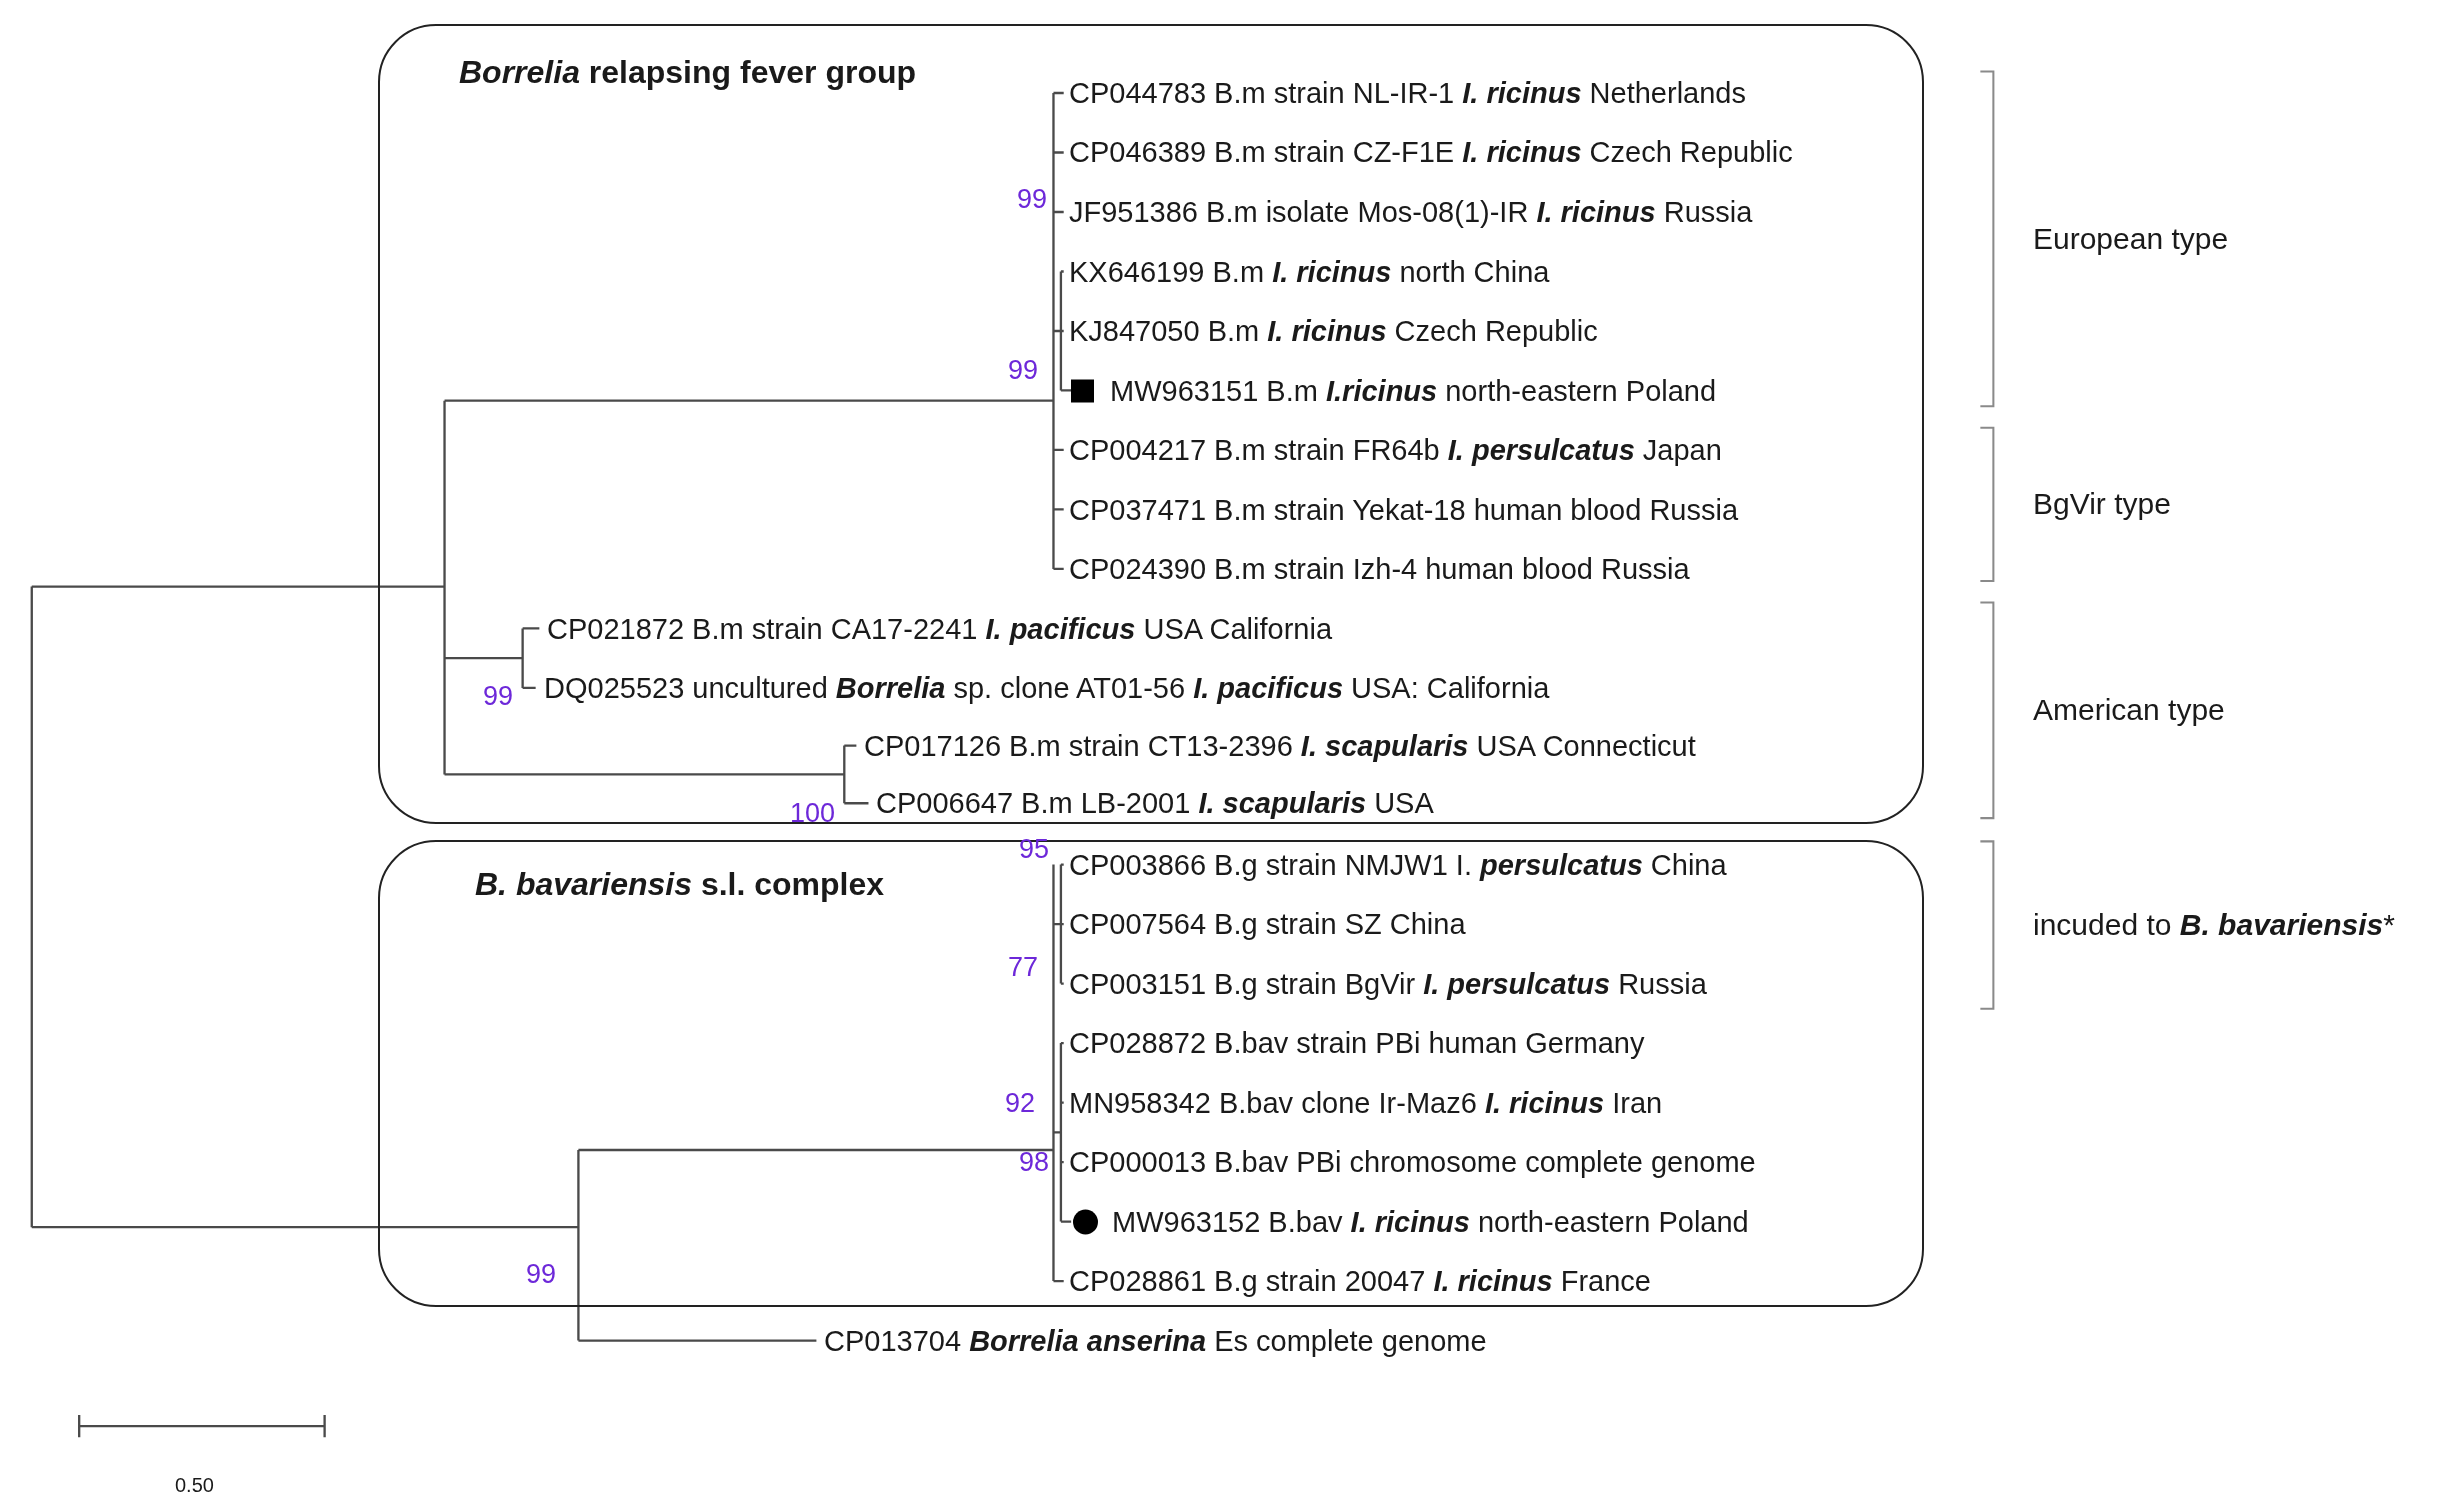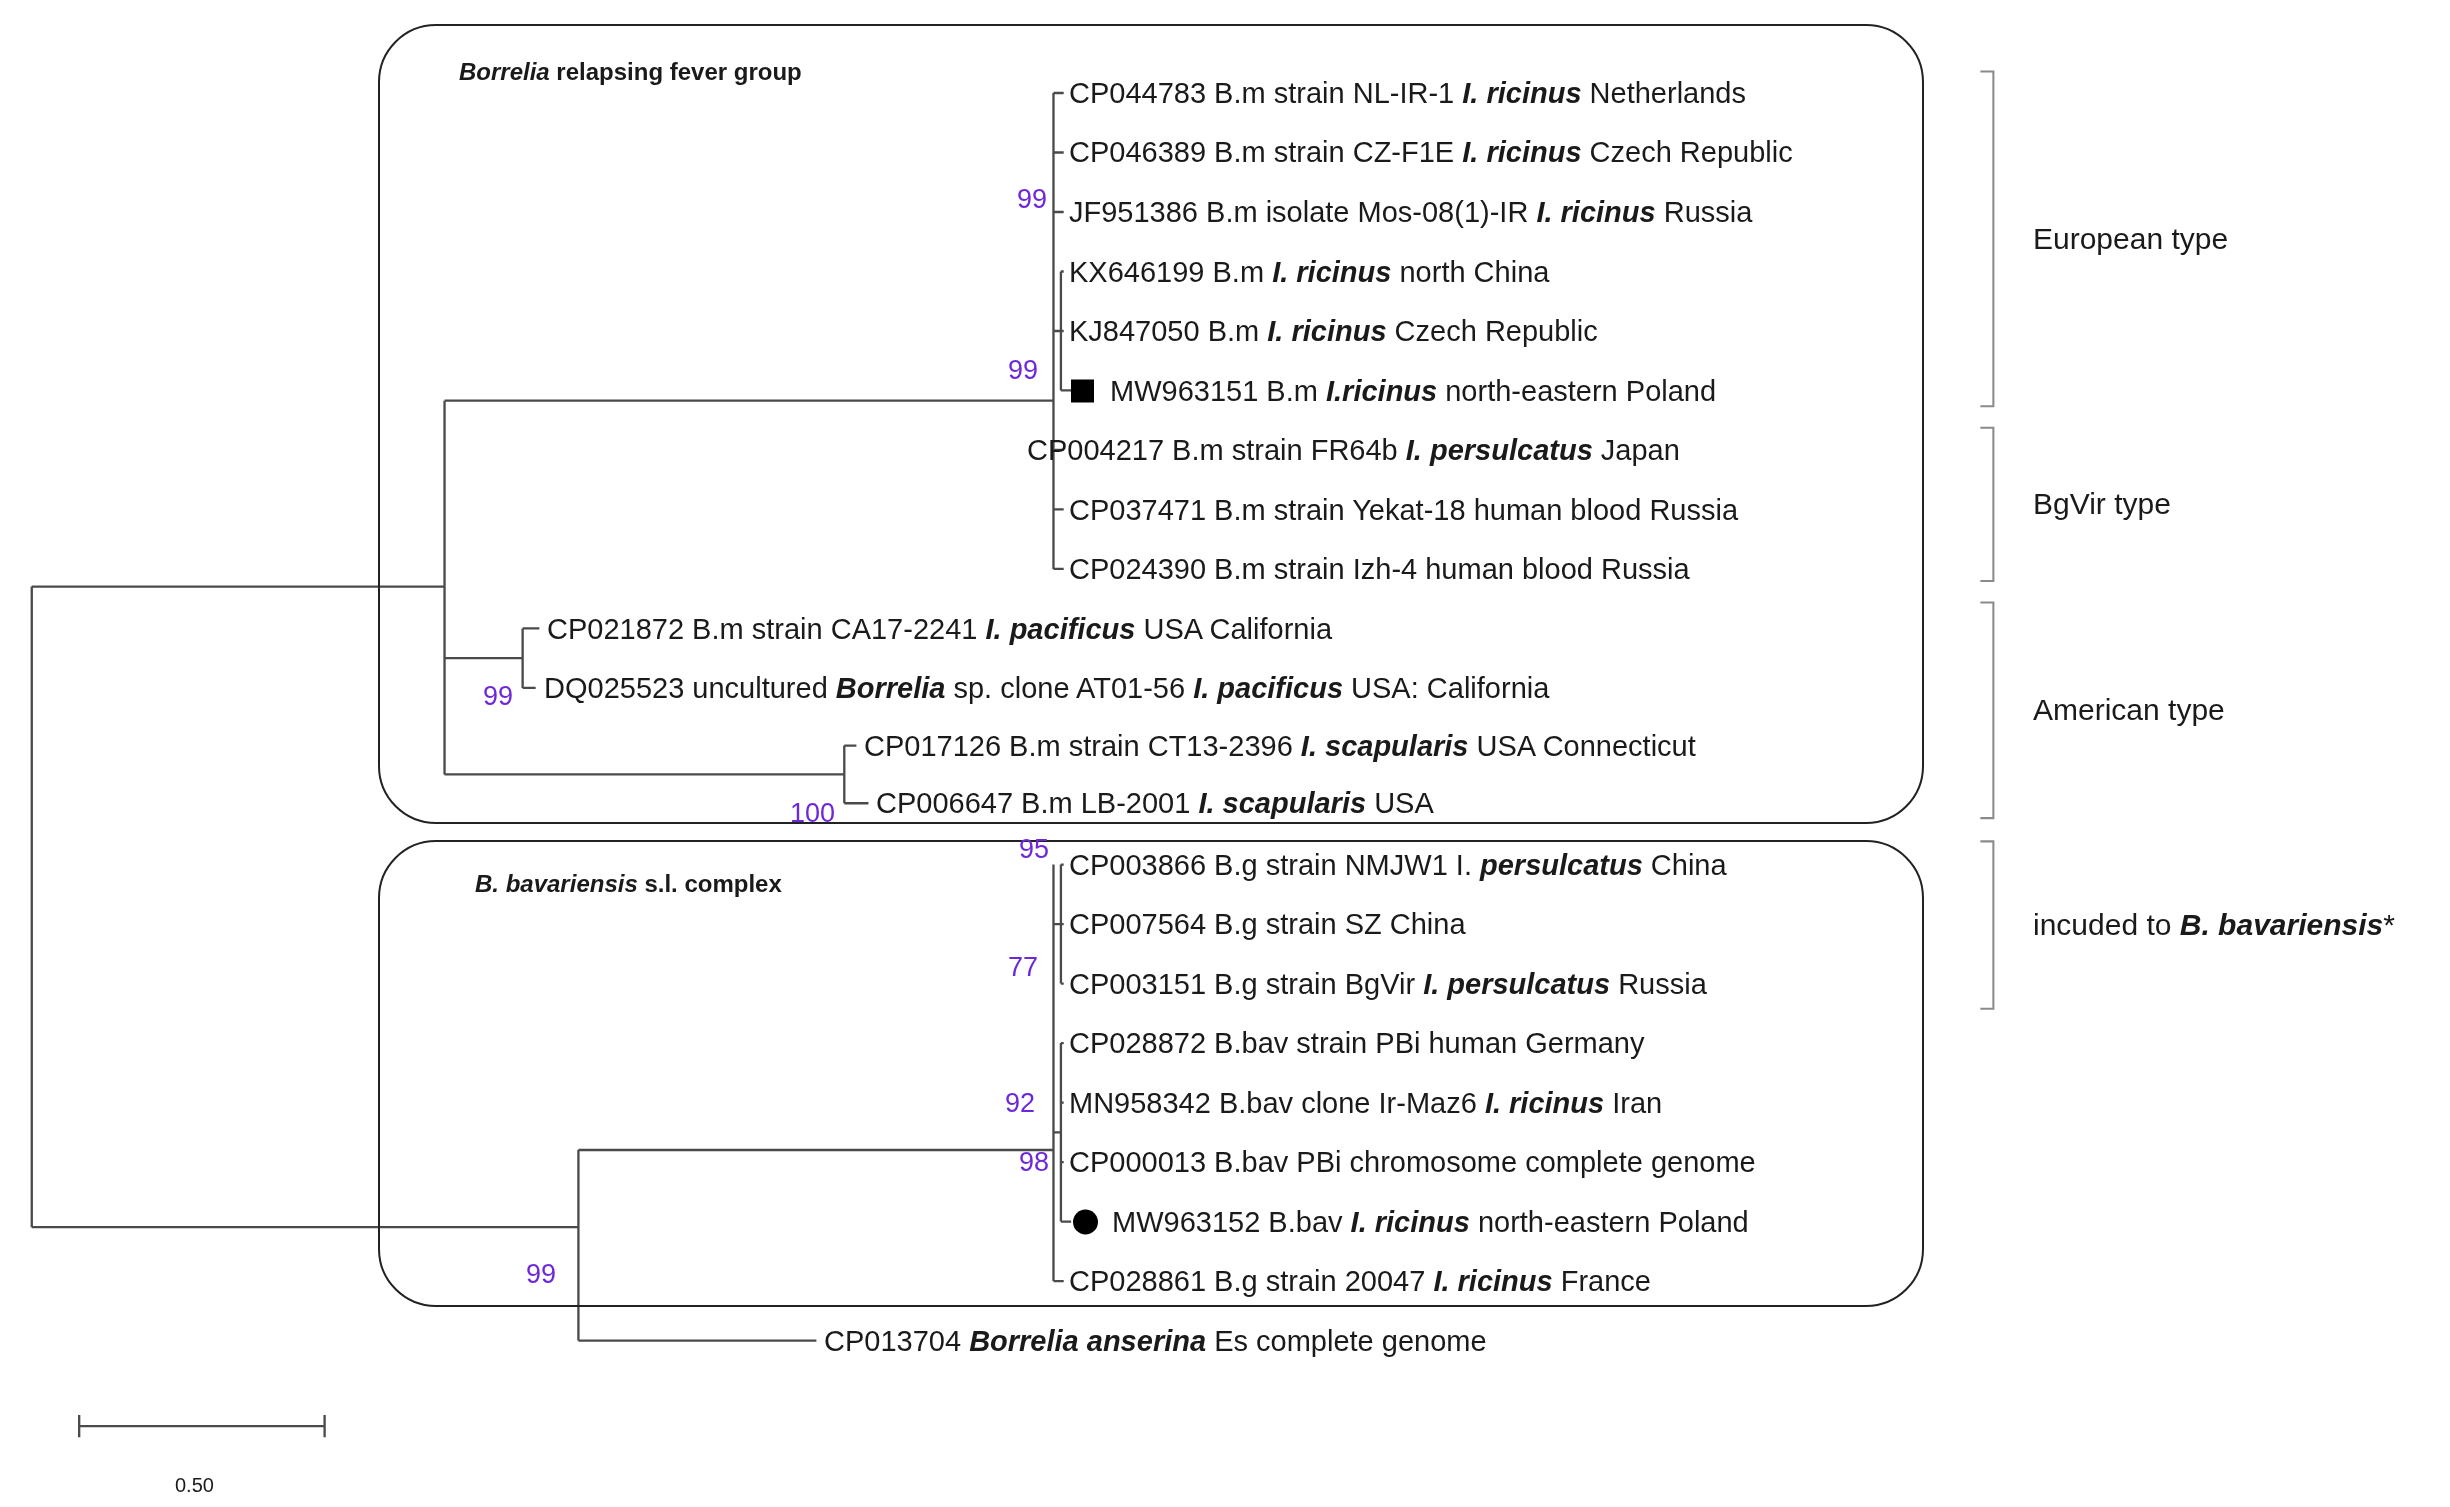--- a/index.html
+++ b/index.html
@@ -16,21 +16,21 @@
   .box {
     position: absolute;
     border: 2.8px solid #222222;
     border-radius: 58px;
     background: transparent;
   }
   .box-top    { left:378px; top:24px;  width:1542px; height:796px; }
   .box-bottom { left:378px; top:840px; width:1542px; height:463px; }
   .gtitle {
     position:absolute;
-    font-size:24px;
+    font-size:32px;
     font-weight:bold;
     white-space:nowrap;
     transform: translateY(-50%);
     text-align: center;
   }
   .taxon {
     position:absolute;
     font-size:29px;
     white-space:nowrap;
     transform: translateY(-50%);
@@ -130,21 +130,21 @@
   <div class="gtitle" style="left:475px; top:884px"><span class="it bd">B. bavariensis</span><span class="bd"> s.l. complex</span></div>
 
   <div class="taxon" style="left:1069px; top:93px"><span>CP044783 B.m strain NL-IR-1 </span><span class="it">I. ricinus</span><span> Netherlands</span></div>
   <div class="taxon" style="left:1069px; top:152px"><span>CP046389 B.m strain CZ-F1E </span><span class="it">I. ricinus</span><span> Czech Republic</span></div>
   <div class="taxon" style="left:1069px; top:212px"><span>JF951386 B.m isolate Mos-08(1)-IR </span><span class="it">I. ricinus</span><span> Russia</span></div>
   <div class="taxon" style="left:1069px; top:272px"><span>KX646199 B.m </span><span class="it">I. ricinus</span><span> north China</span></div>
   <div class="taxon" style="left:1069px; top:331px"><span>KJ847050 B.m </span><span class="it">I. ricinus</span><span> Czech Republic</span></div>
   <div class="taxon" style="left:1071px; top:391px">
     <span class="marker-square"></span><span><span>MW963151 B.m </span><span class="it">I.ricinus</span><span> north-eastern Poland</span></span>
   </div>
-  <div class="taxon" style="left:1027px; top:450px"><span>CP004217 B.m strain FR64b </span><span class="it">I. persulcatus</span><span> Japan</span></div>
+  <div class="taxon" style="left:1069px; top:450px"><span>CP004217 B.m strain FR64b </span><span class="it">I. persulcatus</span><span> Japan</span></div>
   <div class="taxon" style="left:1069px; top:510px"><span>CP037471 B.m strain Yekat-18 human blood Russia</span></div>
   <div class="taxon" style="left:1069px; top:569px"><span>CP024390 B.m strain Izh-4 human blood Russia</span></div>
   <div class="taxon" style="left:547px;  top:629px"><span>CP021872 B.m strain CA17-2241 </span><span class="it">I. pacificus</span><span> USA California</span></div>
   <div class="taxon" style="left:544px;  top:688px"><span>DQ025523 uncultured </span><span class="it">Borrelia</span><span> sp. clone AT01-56 </span><span class="it">I. pacificus</span><span> USA: California</span></div>
   <div class="taxon" style="left:864px;  top:746px"><span>CP017126 B.m strain CT13-2396 </span><span class="it">I. scapularis</span><span> USA Connecticut</span></div>
   <div class="taxon" style="left:876px;  top:803px"><span>CP006647 B.m LB-2001 </span><span class="it">I. scapularis</span><span> USA</span></div>
   <div class="taxon" style="left:1069px; top:865px"><span>CP003866 B.g strain NMJW1 I. </span><span class="it">persulcatus</span><span> China</span></div>
   <div class="taxon" style="left:1069px; top:924px"><span>CP007564 B.g strain SZ China</span></div>
   <div class="taxon" style="left:1069px; top:984px"><span>CP003151 B.g strain BgVir </span><span class="it">I. persulcatus</span><span> Russia</span></div>
   <div class="taxon" style="left:1069px; top:1043px"><span>CP028872 B.bav strain PBi human Germany</span></div>

